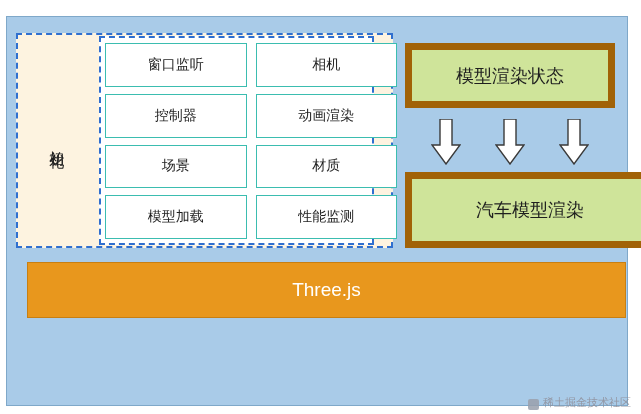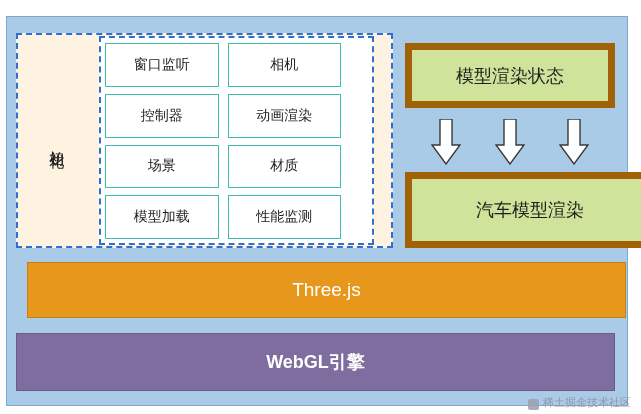--- a/index.html
+++ b/index.html
@@ -82,21 +82,21 @@
     width: 275px;
     height: 209px;
     border: 2px dashed #2f6fcf;
     background: #ffffff;
     box-sizing: border-box;
   }
   .modules-grid {
     position: absolute;
     left: 105px;
     top: 43px;
-    width: 236px;
+    width: 292px;
     height: 196px;
     display: grid;
     grid-template-columns: 1fr 1fr;
     grid-template-rows: repeat(4, 1fr);
     gap: 7px 9px;
     box-sizing: border-box;
     text-align: center;
   }
   .module-box {
     background: #ffffff;
@@ -238,20 +238,19 @@
     </svg>
     <svg class="arrow-down" viewBox="0 0 30 46">
       <polygon points="9,0 21,0 21,26 29,26 15,45 1,26 9,26" fill="#ffffff" stroke="#3a3a3a" stroke-width="1.4"></polygon>
     </svg>
   </div>
 
   <div class="green-box" id="green-bottom">汽车模型渲染</div>
 
   <div id="threejs-bar">Three.js</div>
 
-  <div id="webgl-bar">WebGL引擎</div>
 
   <div class="watermark">
     <span class="wm-logo"></span>
     <span>稀土掘金技术社区</span>
   </div>
 
 </div>
 
 </body></html>

